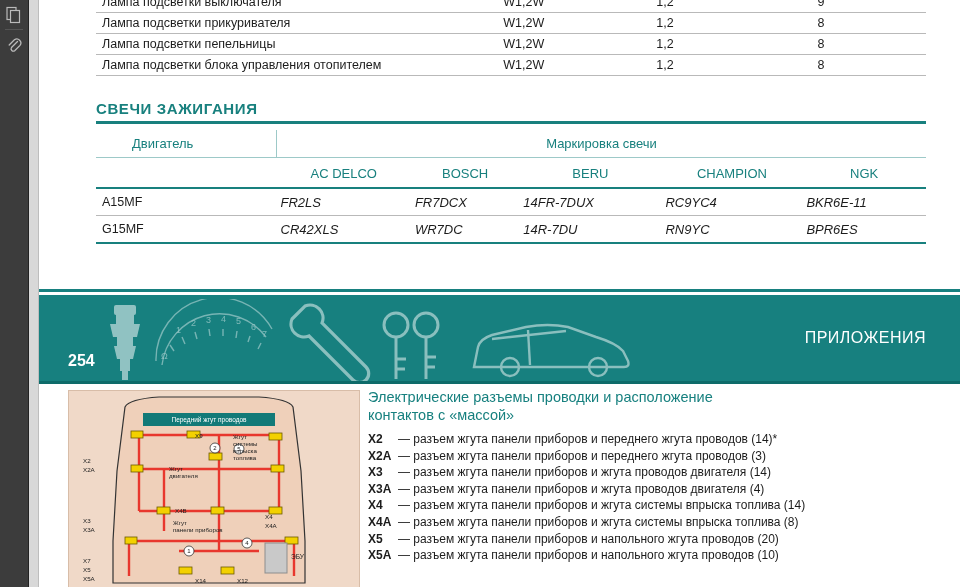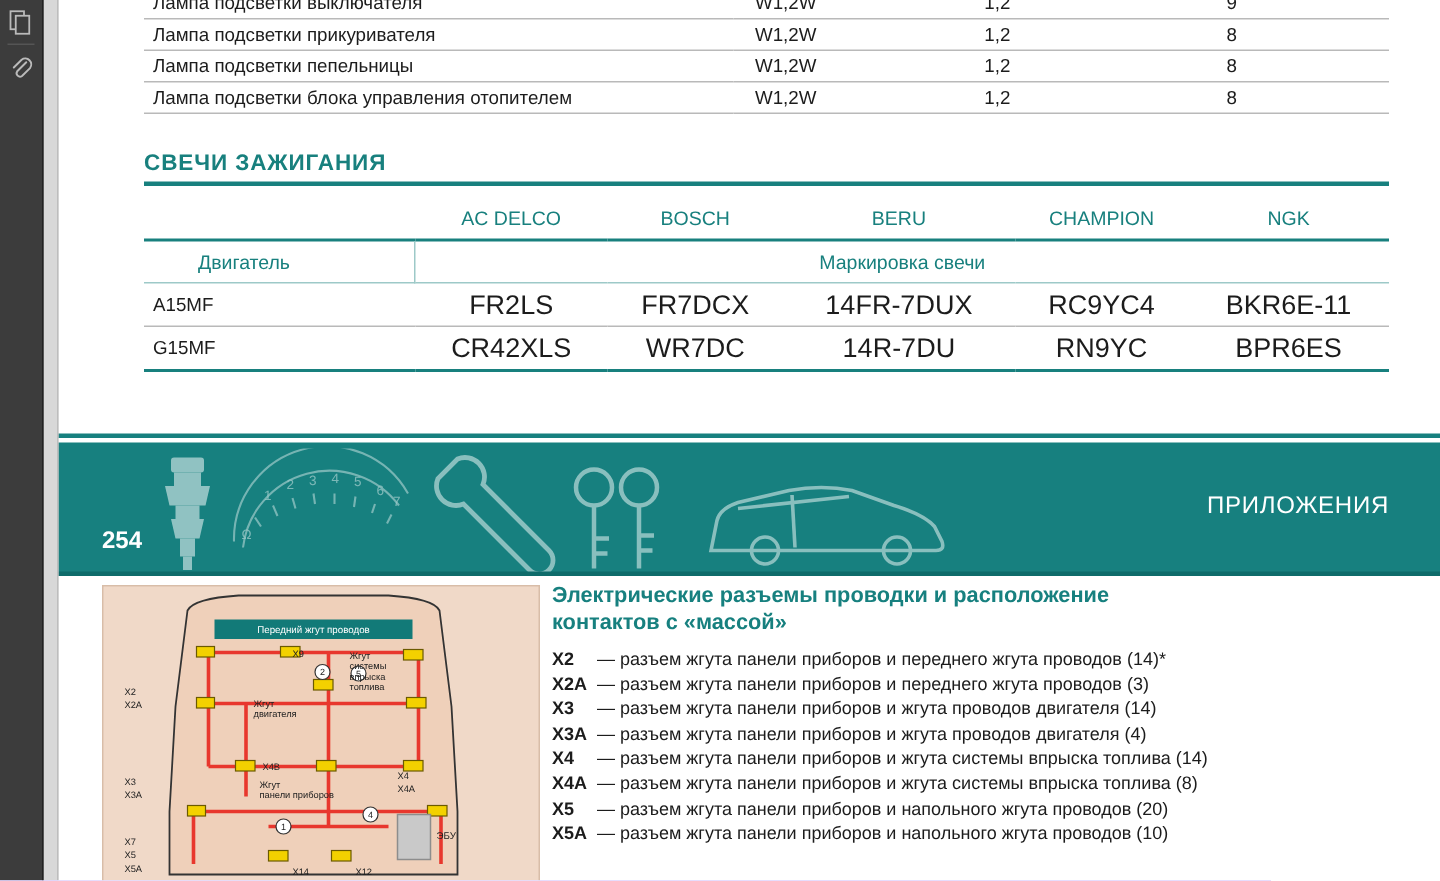--- a/index.html
+++ b/index.html
@@ -129,25 +129,26 @@
   .pt-brand {
     text-align: center;
     font-size: 13px;
     color: #18807e;
     border-bottom: 2px solid #18807e;
     padding-bottom: 6px !important;
     padding-top: 8px !important;
   }
   .pt-brand.pt-empty { border-bottom: 2px solid #18807e; }
   .pt-val {
-    text-align: center;
-    font-size: 18px;
+    text-align: left;
+    font-size: 13px;
     color: #1c1c1c;
     padding-top: 4px !important;
     padding-bottom: 3px !important;
+    font-style: italic;
   }
   .pt-eng {
     font-size: 12.5px;
     color: #1c1c1c;
     padding-left: 6px !important;
   }
   .row-under td { border-bottom: 1px solid #b9b9b9; }
   .row-under2 td { border-bottom: 2px solid #18807e; }
 
   
@@ -206,21 +207,21 @@
     overflow: hidden;
   }
 
   .text-col {
     position: absolute;
     left: 330px; top: 4px;
     width: 560px;
   }
   .lower-title {
     font-size: 14.5px;
-    font-weight: bold;
+    font-weight: normal;
     color: #17807f;
     line-height: 18px;
     margin-bottom: 7px;
   }
   .conn-row {
     font-size: 12px;
     color: #1c1c1c;
     line-height: 16.6px;
     white-space: nowrap;
   }
@@ -279,30 +280,30 @@
     </table>
 
     <div class="plug-head">
       <div class="plug-title">СВЕЧИ ЗАЖИГАНИЯ</div>
       <div class="plug-rule-thick"></div>
     </div>
 
     <table class="plug-table">
       <tbody>
         <tr>
+          <td class="pt-engine-head">Двигатель</td>
+          <td class="pt-mark-head" colspan="5">Маркировка свечи</td>
+        </tr>
+        <tr>
           <td class="pt-brand pt-empty"></td>
           <td class="pt-brand">AC DELCO</td>
           <td class="pt-brand">BOSCH</td>
           <td class="pt-brand">BERU</td>
           <td class="pt-brand">CHAMPION</td>
           <td class="pt-brand">NGK</td>
-        </tr>
-        <tr>
-          <td class="pt-engine-head">Двигатель</td>
-          <td class="pt-mark-head" colspan="5">Маркировка свечи</td>
         </tr>
         <tr class="row-under">
           <td class="pt-eng">A15MF</td>
           <td class="pt-val">FR2LS</td>
           <td class="pt-val">FR7DCX</td>
           <td class="pt-val">14FR-7DUX</td>
           <td class="pt-val">RC9YC4</td>
           <td class="pt-val">BKR6E-11</td>
         </tr>
         <tr class="row-under2">

